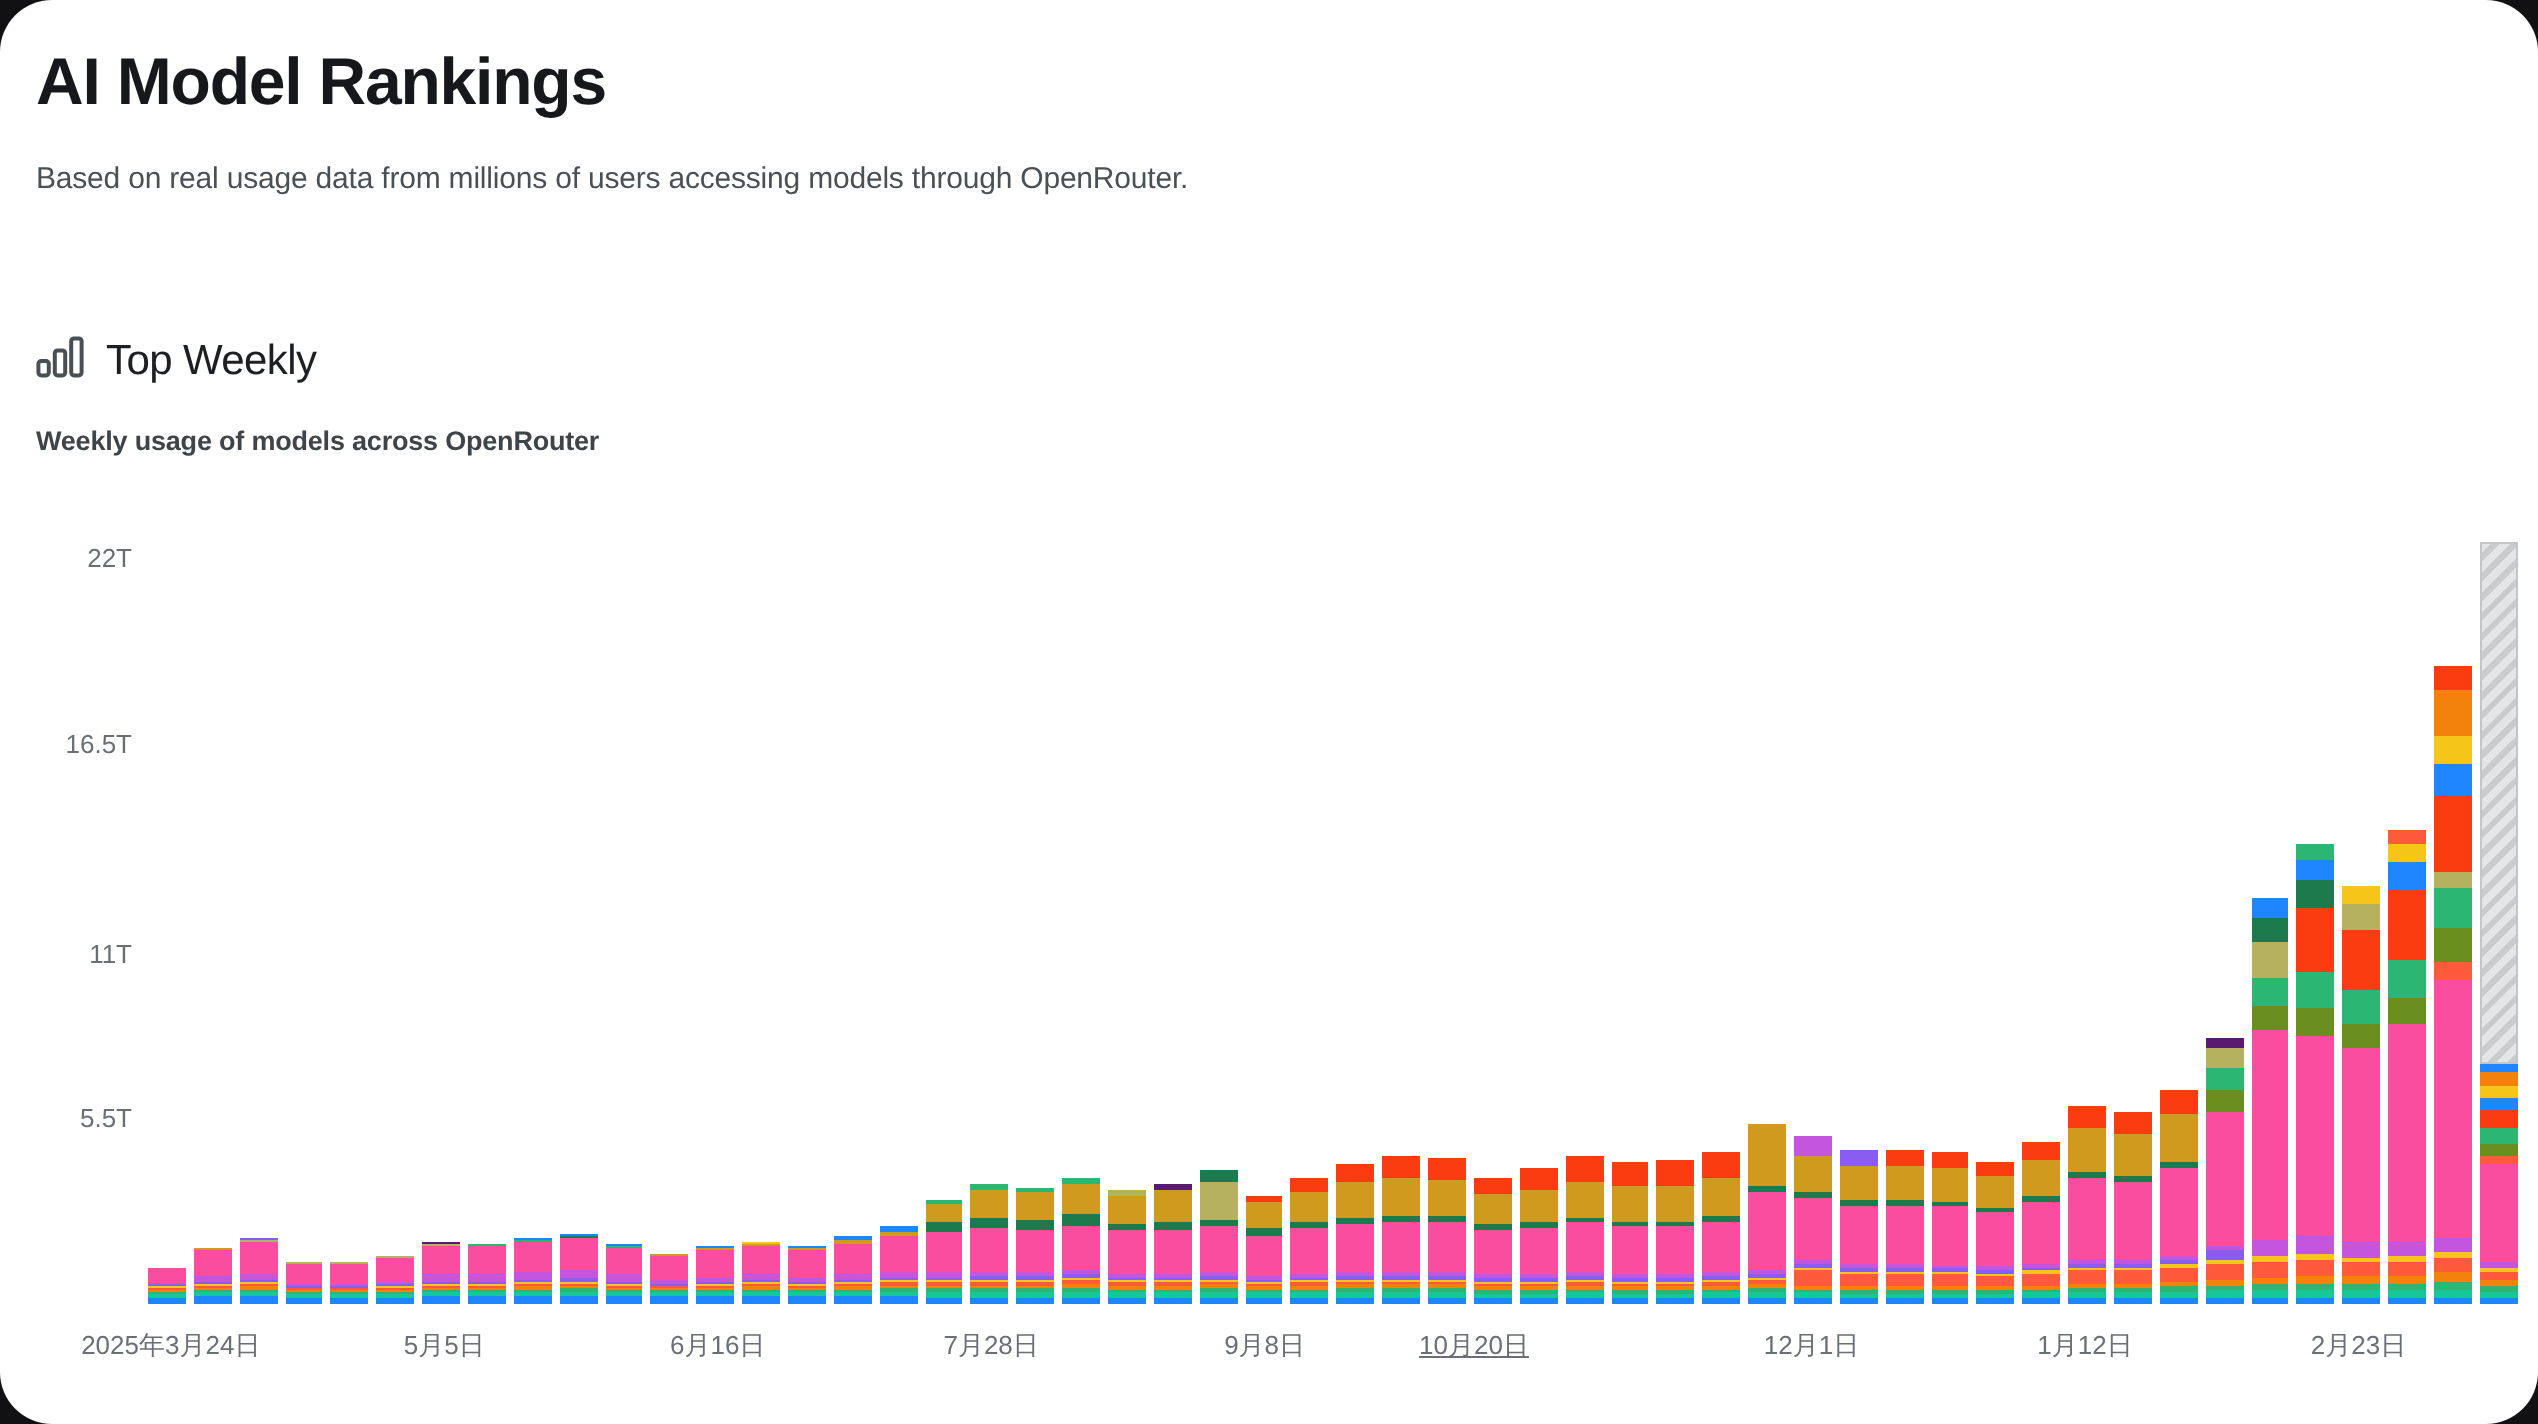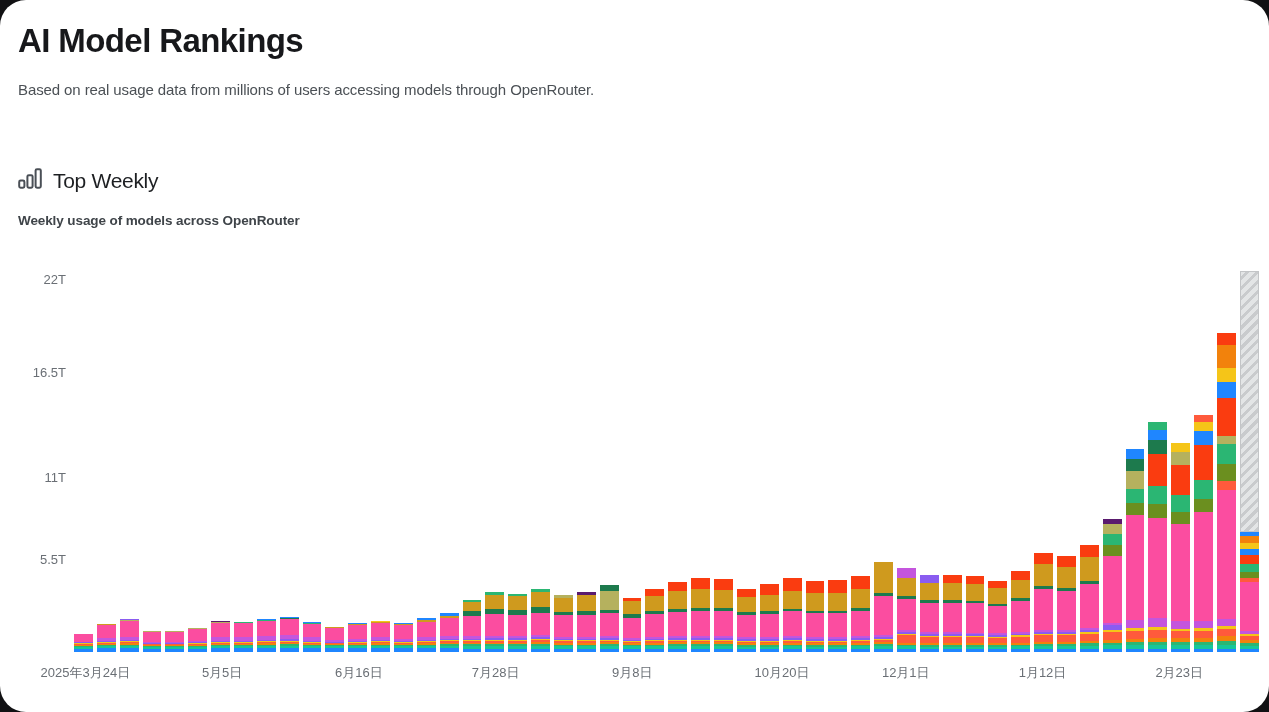--- a/index.html
+++ b/index.html
@@ -813,20 +813,20 @@
             <div class="ghost" style="bottom: 120.169px; height: 261.186px;"></div>
           </div>
         </div>
     </div>
     <div id="xaxis">
         <div class="xtick" style="left: 11.3942px;">2025年3月24日</div>
         <div class="xtick" style="left: 148.125px;">5月5日</div>
         <div class="xtick" style="left: 284.856px;">6月16日</div>
         <div class="xtick" style="left: 421.587px;">7月28日</div>
         <div class="xtick" style="left: 558.317px;">9月8日</div>
-        <div class="xtick" style="left: 708px;">10月20日</div>
+        <div class="xtick" style="left: 663px; text-decoration: underline;">10月20日</div>
         <div class="xtick" style="left: 831.779px;">12月1日</div>
         <div class="xtick" style="left: 968.51px;">1月12日</div>
         <div class="xtick" style="left: 1105.24px;">2月23日</div>
       </div>
   </div>
 
 </div>
 
 </body></html>

